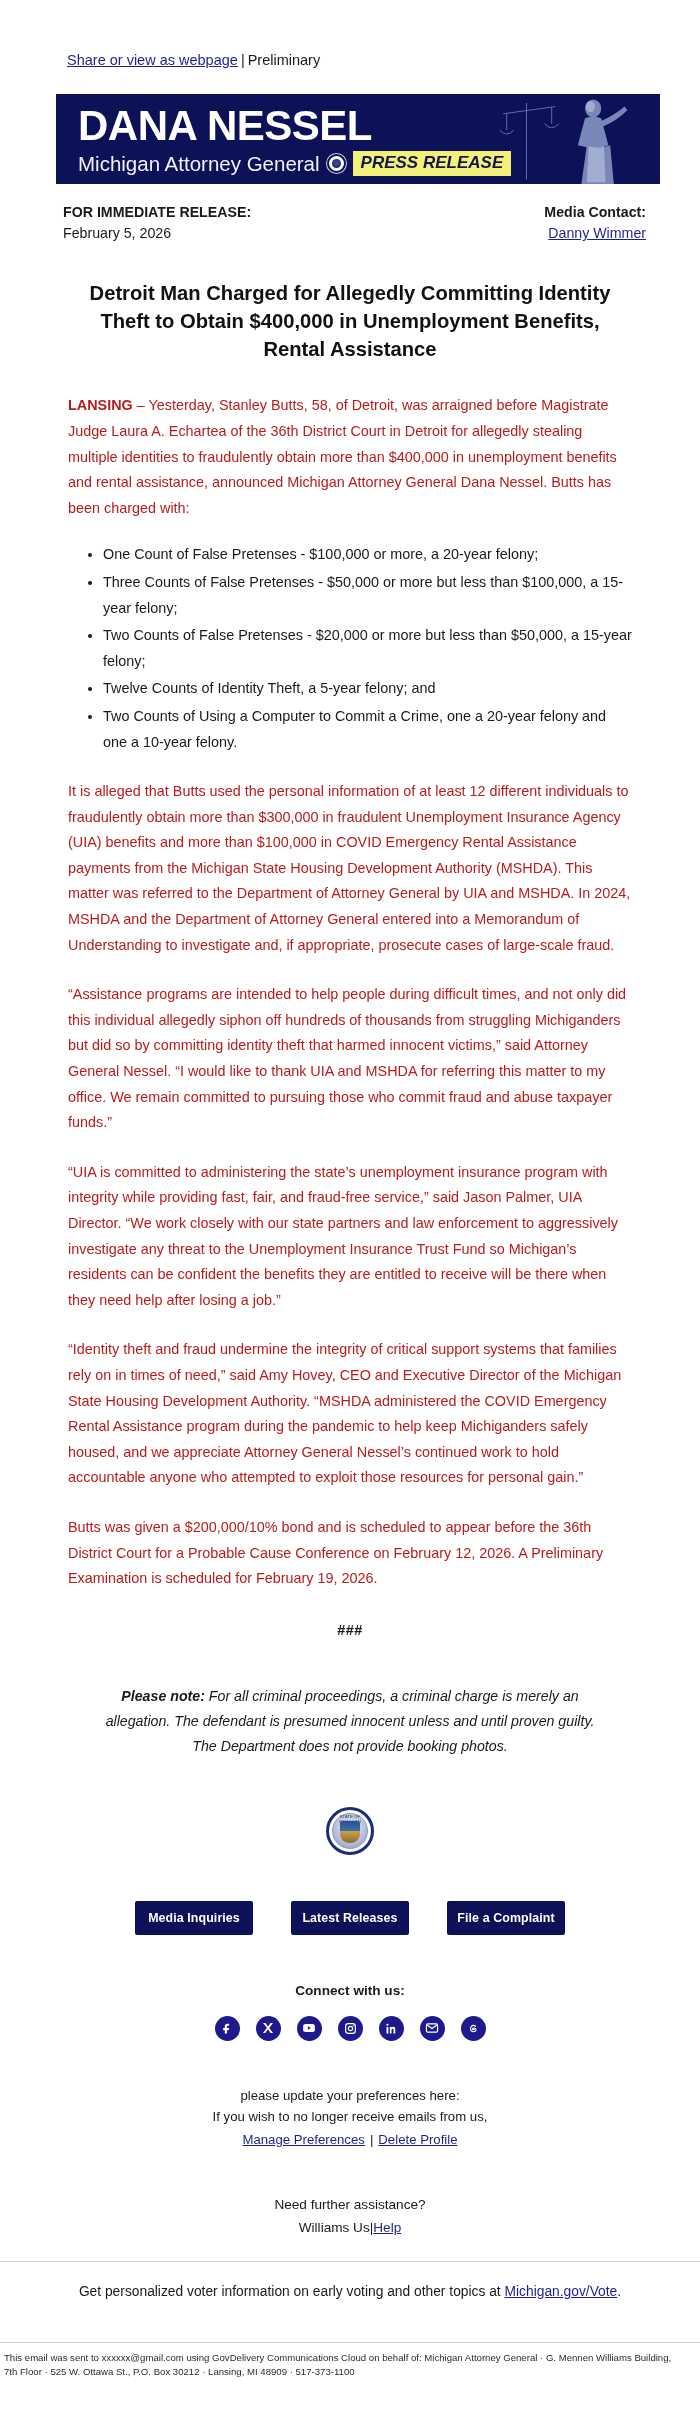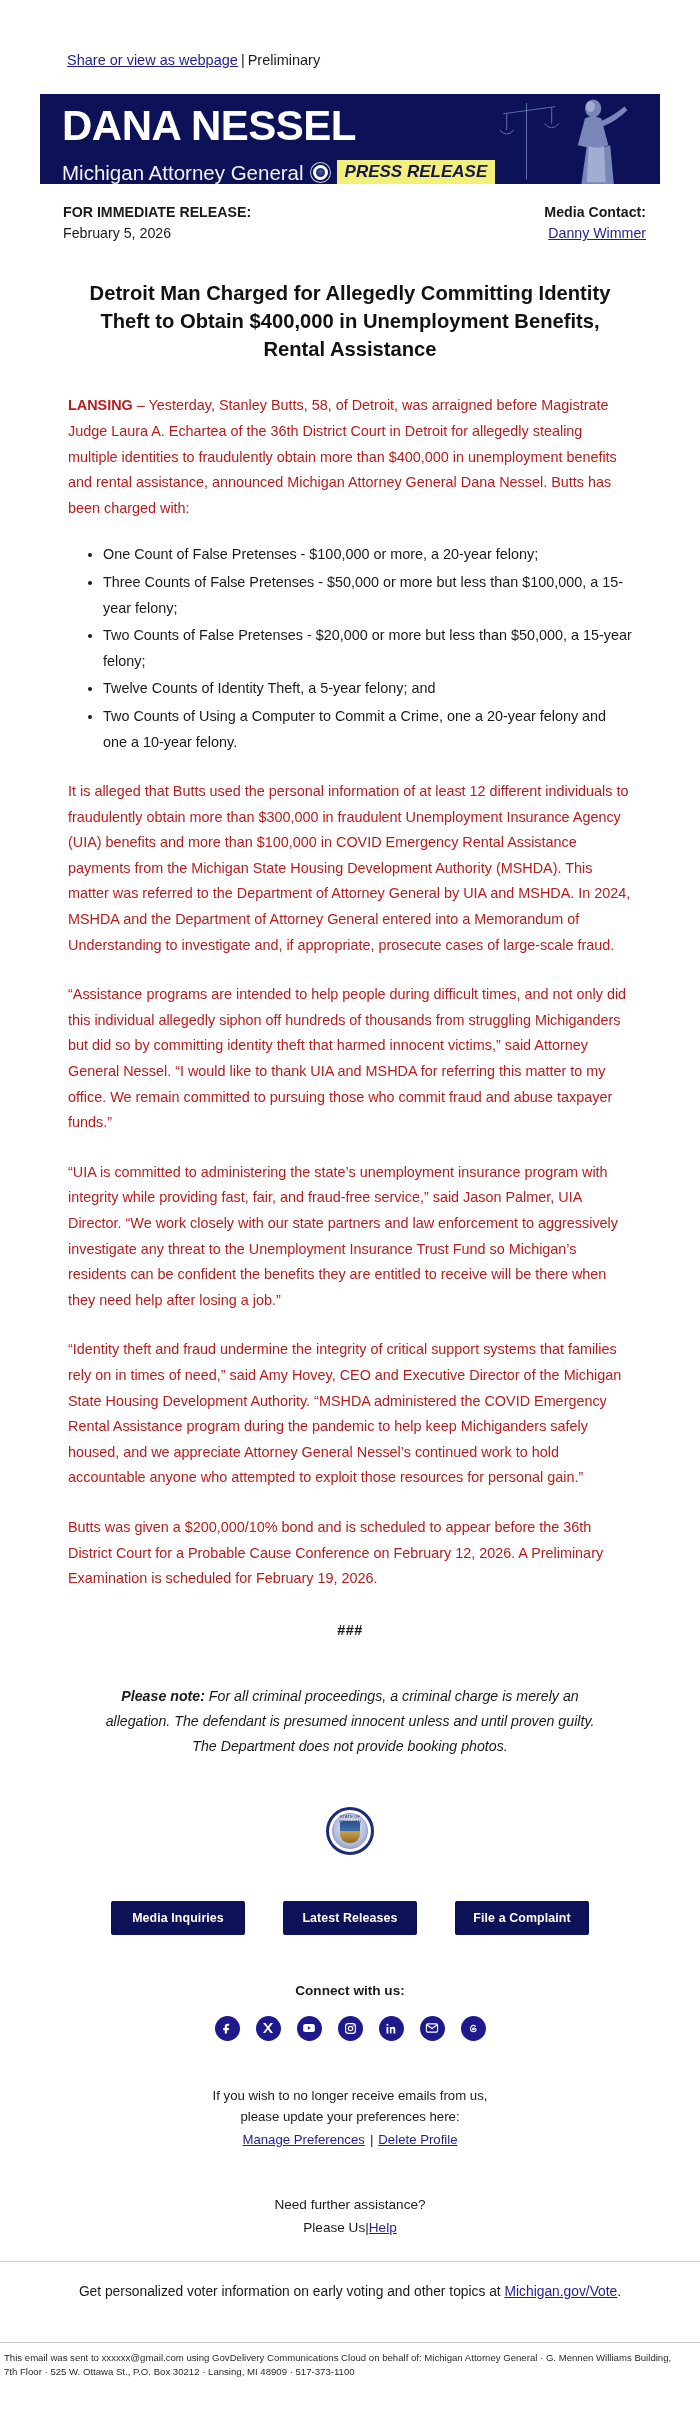--- a/index.html
+++ b/index.html
@@ -17,21 +17,21 @@
   .preheader {
     padding: 52px 0 0 67px;
     font-size: 14.5px;
     line-height: 1.2;
     color: #1a1a1a;
   }
   .preheader .sep { color: #1a1a1a; text-decoration: none; margin: 0 3px; }
   .preheader .plain { color: #1a1a1a; text-decoration: none; }
 
   
-  .banner-wrap { padding: 25px 40px 0 40px; }
+  .banner-wrap { padding: 25px 40px 0 56px; }
   .banner {
     position: relative;
     height: 90px;
     background: #0d1157;
     overflow: hidden;
   }
   .banner-inner {
     position: absolute;
     left: 22px;
     top: 8px;
@@ -43,21 +43,21 @@
     font-size: 42px;
     font-weight: bold;
     letter-spacing: -0.5px;
     line-height: 48px;
     font-family: "Liberation Sans", sans-serif;
   }
   .banner-sub-row {
     display: flex;
     align-items: center;
     gap: 7px;
-    margin-top: 10px;
+    margin-top: 1px;
   }
   .banner-sub {
     color: #f2f2f8;
     font-size: 20.5px;
     line-height: 24px;
     font-weight: normal;
   }
   .seal-small {
     width: 19px; height: 19px; border-radius: 50%;
     background: #ffffff;
@@ -185,21 +185,21 @@
     justify-content: center;
     gap: 38px;
     margin-top: 42px;
   }
   .cta {
     background: #0d1157;
     color: #ffffff;
     font-size: 12.4px;
     font-weight: bold;
     padding: 10px 0;
-    width: 134px;
+    width: 118px;
     text-align: center;
     text-decoration: none;
     border-radius: 2px;
     letter-spacing: 0.1px;
     cursor: pointer;
   }
 
   
   .connect-label {
     text-align: center;
@@ -391,31 +391,31 @@
       </svg>
   </a>
   <a class="social" href="#">
     <svg width="13" height="13" viewBox="0 0 24 24" fill="none" stroke="#ffffff" stroke-width="2">
         <path d="M16 8.5c-1-1.6-2.4-2.2-4-2.2-3.4 0-5.4 2.6-5.4 5.9s1.9 5.9 5.4 5.9c3 0 4.6-1.8 4.6-3.6 0-2-1.7-3.2-4-3.2-1.5 0-2.6.7-2.6 1.8 0 .9.7 1.4 1.6 1.4 1.4 0 2.3-1.2 2.3-3.4"></path>
       </svg>
   </a>
 </div>
 
 <div class="prefs">
+  <div>please update your preferences here:</div>
   <div>If you wish to no longer receive emails from us,</div>
-  <div>please update your preferences here:</div>
   <div class="links">
     <a class="link" href="#">Manage Preferences</a><span class="pipe">|</span><a class="link" href="#">Delete Profile</a>
   </div>
 </div>
 
 <div class="assist">
   <div>Need further assistance?</div>
   <div class="l2">
-    <a class="contact" href="#">Please Us</a><span class="pipe">|</span><a class="link" href="#">Help</a>
+    <a class="contact" href="#">Williams Us</a><span class="pipe">|</span><a class="link" href="#">Help</a>
   </div>
 </div>
 
 <hr class="rule">
 
 <div class="voter">
   <span>Get personalized voter information on early voting and other topics at </span><a class="link" href="#">Michigan.gov/Vote</a><span>.</span>
 </div>
 
 <hr class="rule">

